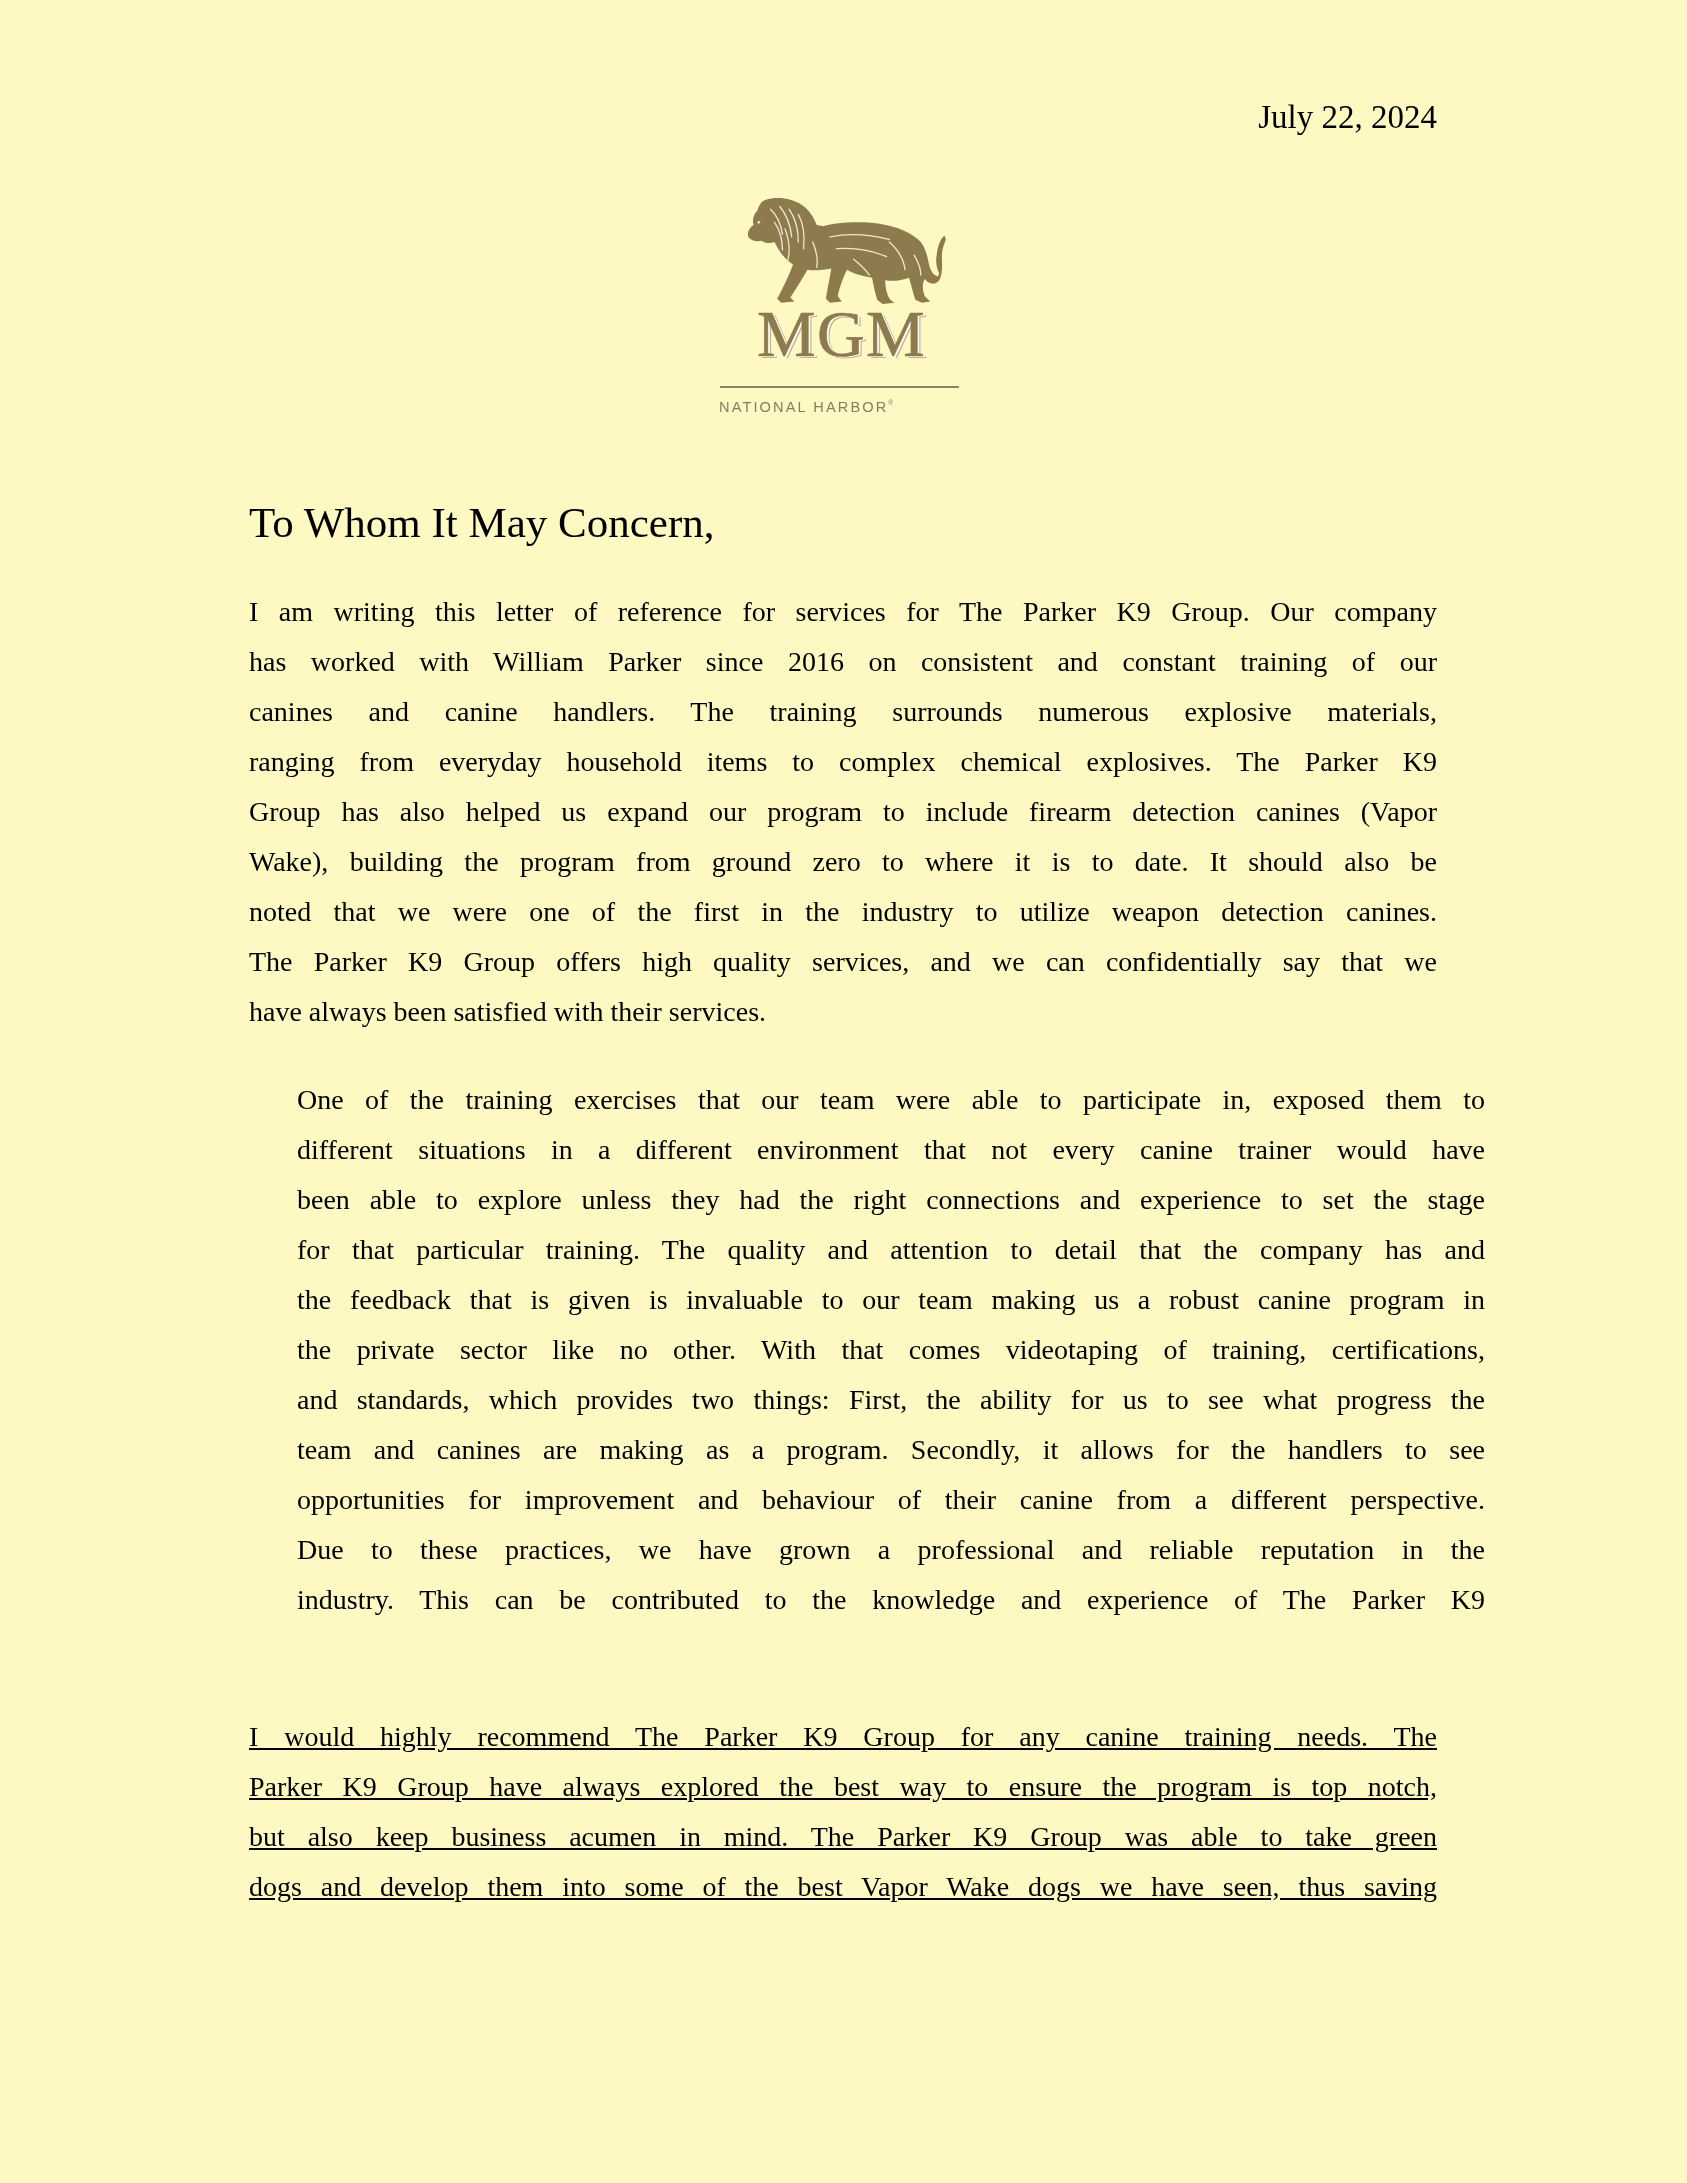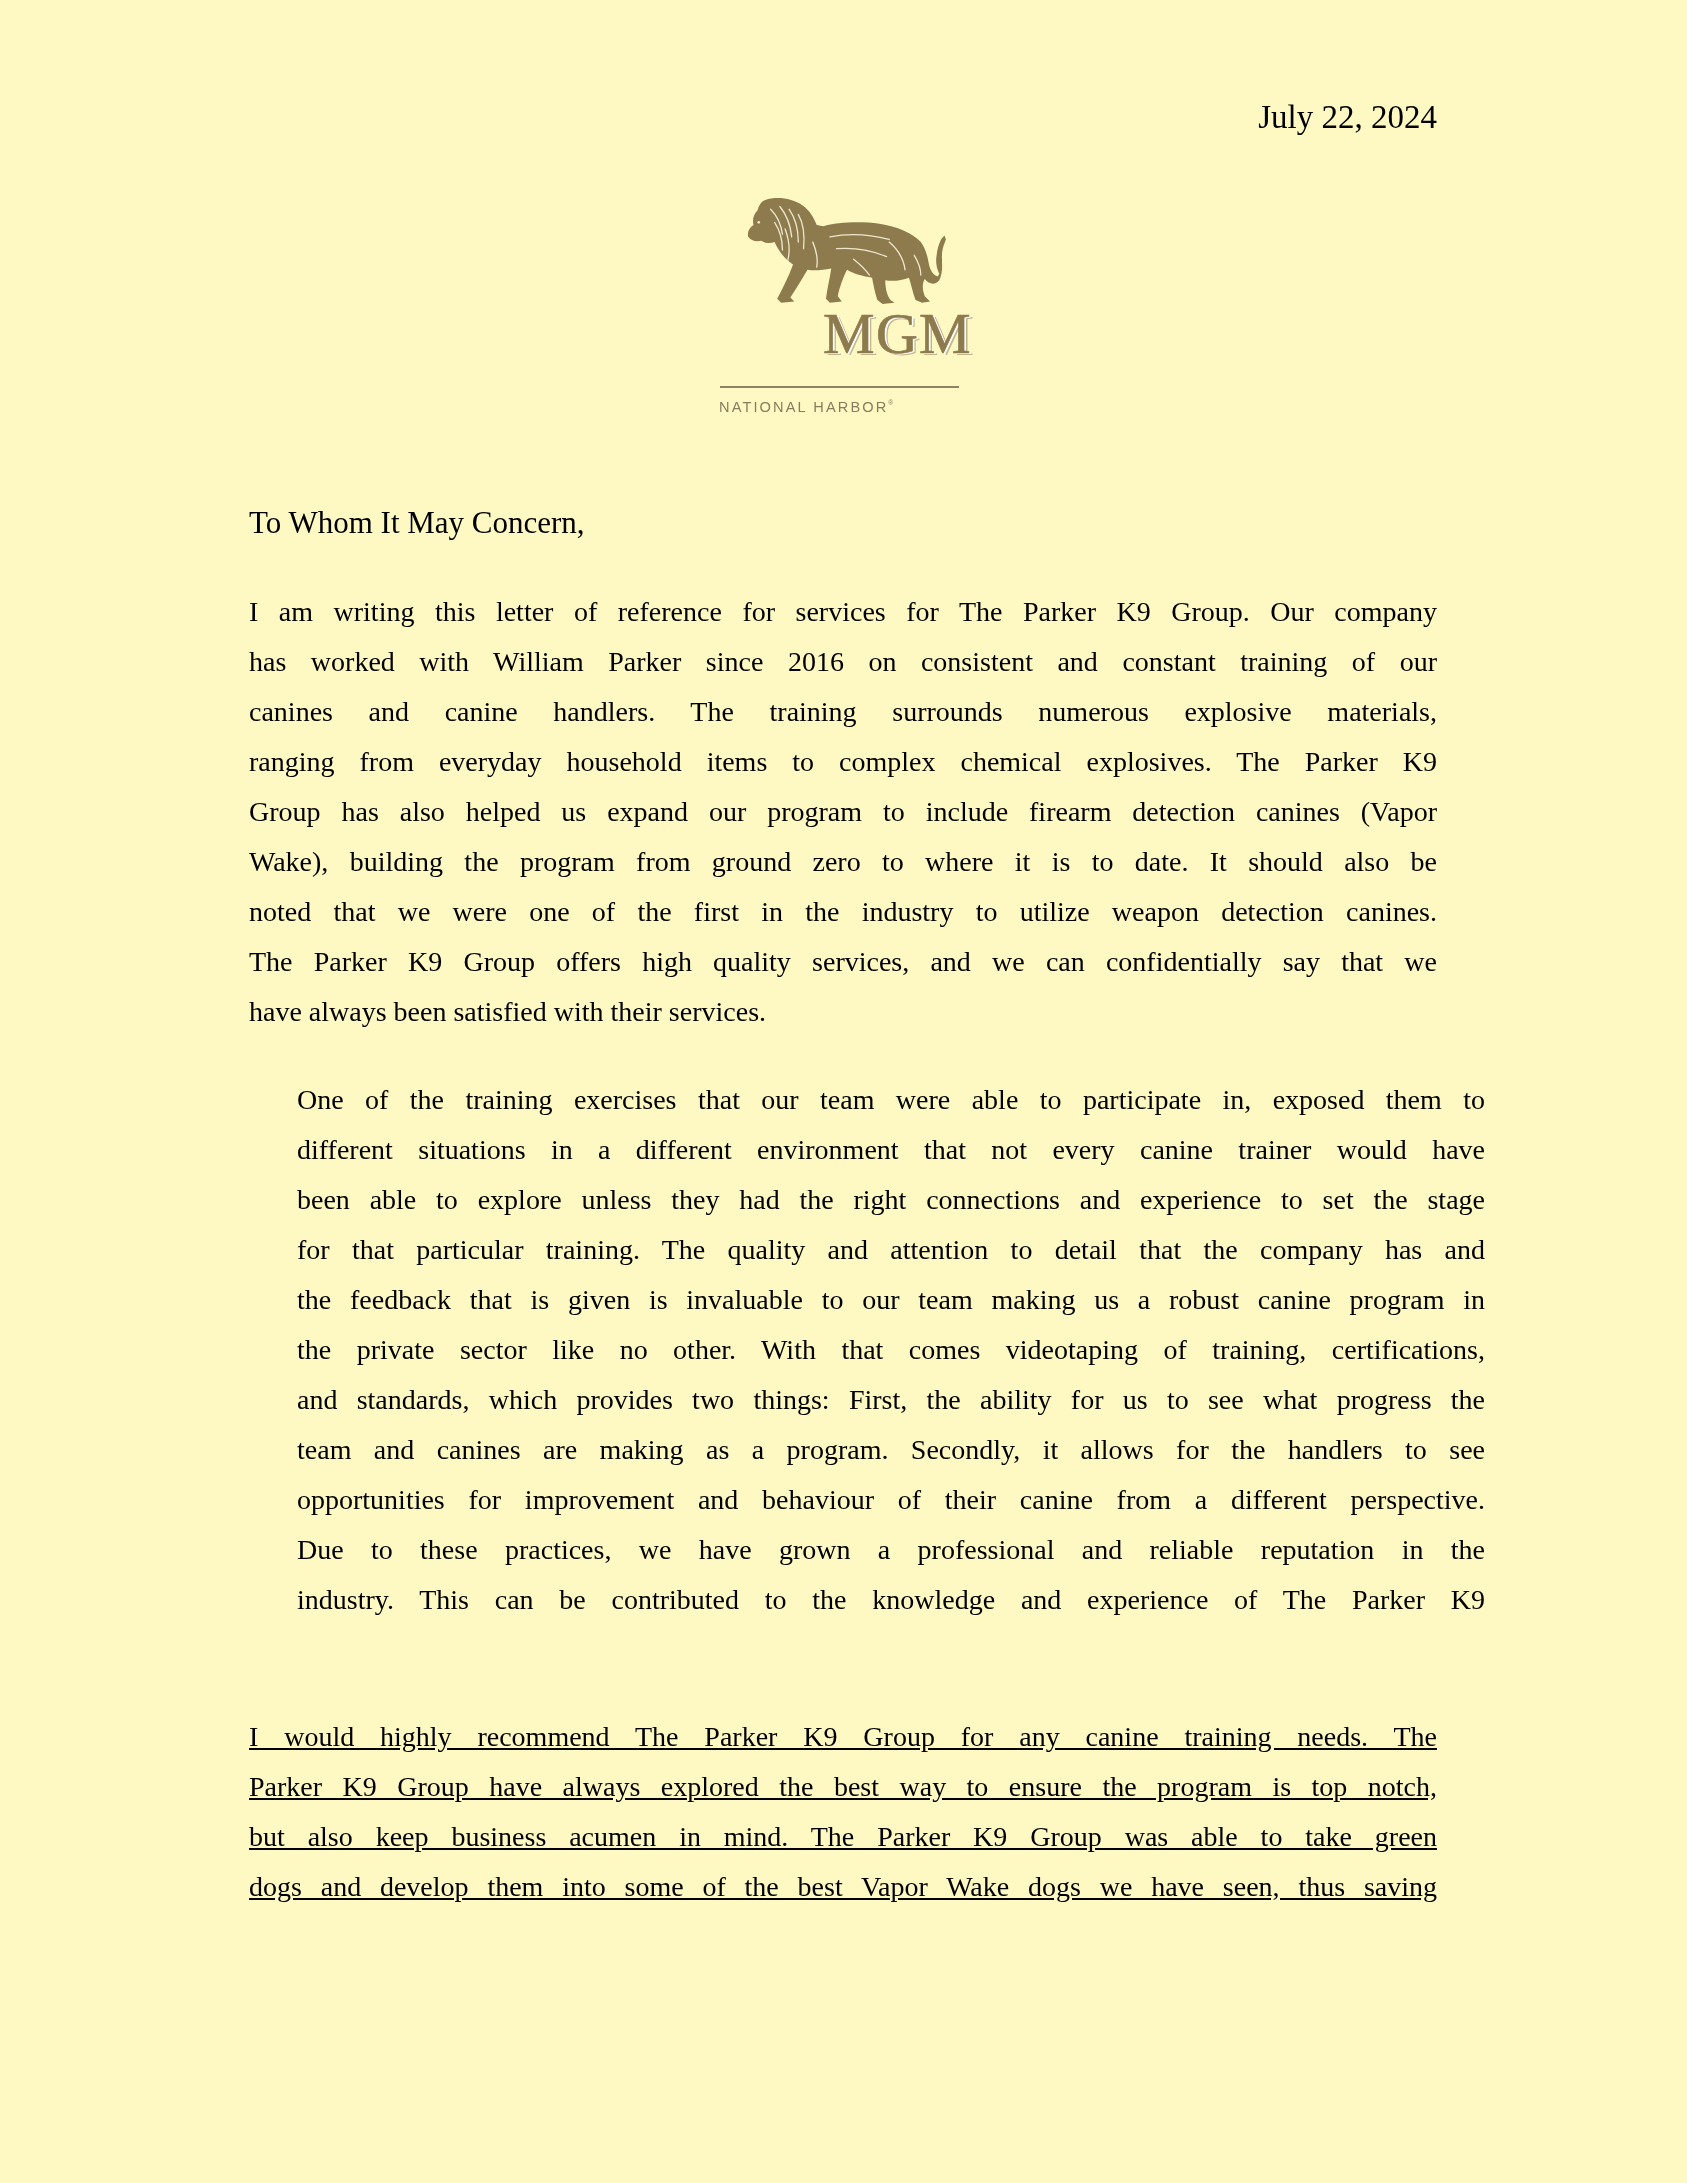--- a/index.html
+++ b/index.html
@@ -42,23 +42,23 @@
       left: 13.2px;
       top: 2.6px;
       width: 225px;
       height: 112px;
     }
     .logo .wordmark {
       position: absolute;
       left: 0;
       top: 99px;
       width: 261px;
-      text-align: right;
+      text-align: center;
       font-family: "Liberation Serif", "DejaVu Serif", serif;
-      font-size: 58px;
+      font-size: 66px;
       line-height: 83px;
       letter-spacing: 1.3px;
       color: #8d7b4e;
       -webkit-text-stroke: 0.7px #8d7b4e;
       text-shadow: 2px 1.3px 0 #ffffff, 3.3px 2px 0 #c4b58d;
     }
     .logo .rule {
       position: absolute;
       left: 8.6px;
       top: 193px;
@@ -80,21 +80,21 @@
     }
     .logo .subtitle sup {
       font-size: 6.6px;
       letter-spacing: 0;
       vertical-align: 6.6px;
     }
     .salutation {
       position: absolute;
       left: 249px;
       top: 498px;
-      font-size: 31px;
+      font-size: 43px;
       line-height: 50px;
       white-space: nowrap;
     }
     .para {
       position: absolute;
       left: 249px;
       width: 1188px;
       margin: 0;
       font-size: 28px;
       line-height: 50px;

